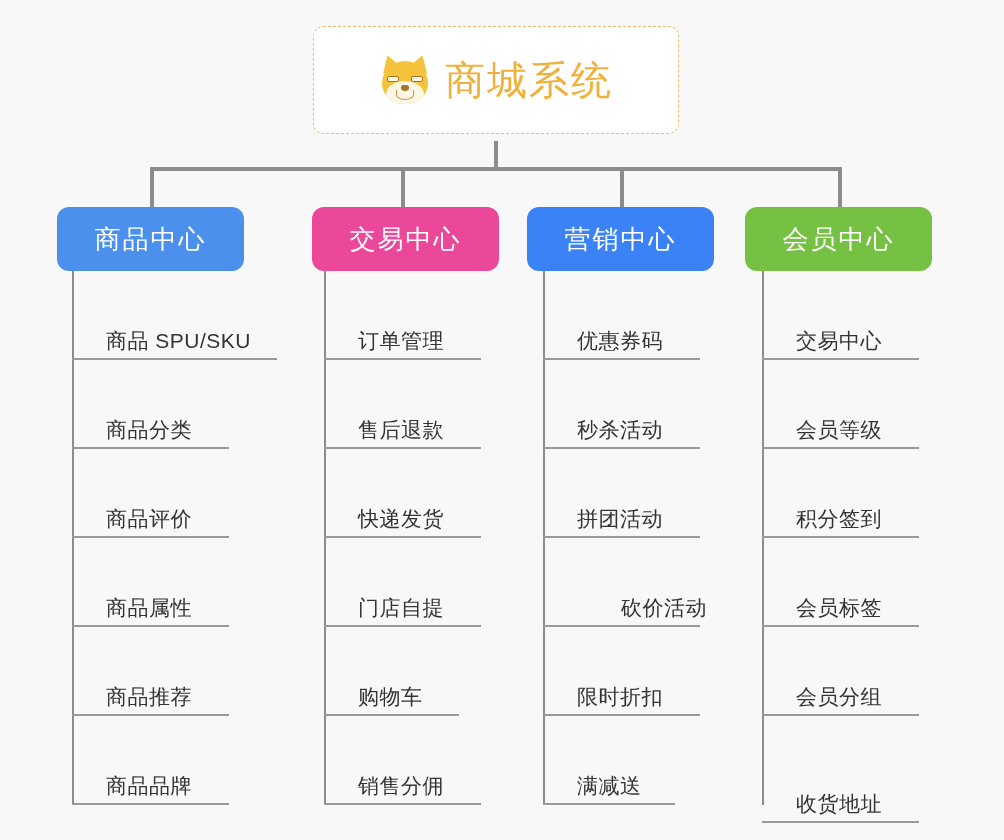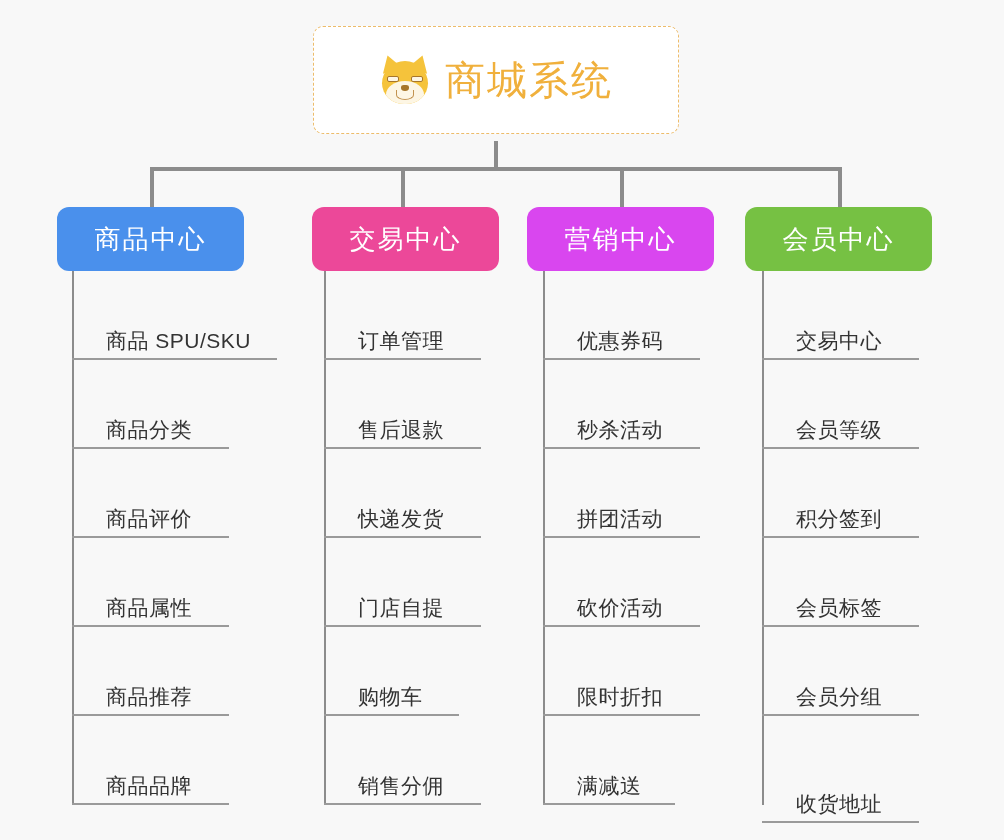--- a/index.html
+++ b/index.html
@@ -250,35 +250,35 @@
         <div class="leaf-item" style="top: 267px; width: 157px;">
           <span class="leaf-label">门店自提</span>
         </div>
         <div class="leaf-item" style="top: 356px; width: 135px;">
           <span class="leaf-label">购物车</span>
         </div>
         <div class="leaf-item" style="top: 445px; width: 157px;">
           <span class="leaf-label">销售分佣</span>
         </div>
       </div>
-      <div class="cat-box" style="left: 527px; background: #d946ef;">
+      <div class="cat-box" style="left: 527px; background: #3b82f6;">
         <span class="cat-label">营销中心</span>
       </div>
       <div class="leaf-col" style="left: 543px; height: 534px;">
         <div class="spine" style="height: 534px; background: rgb(140, 140, 140);"></div>
         <div class="leaf-item" style="top: 0px; width: 157px;">
           <span class="leaf-label">优惠券码</span>
         </div>
         <div class="leaf-item" style="top: 89px; width: 157px;">
           <span class="leaf-label">秒杀活动</span>
         </div>
         <div class="leaf-item" style="top: 178px; width: 157px;">
           <span class="leaf-label">拼团活动</span>
         </div>
-        <div class="leaf-item" style="top: 267px; width: 157px;">
+        <div class="leaf-item" style="top: 267px; width: 157px; padding-left: 44px;">
           <span class="leaf-label">砍价活动</span>
         </div>
         <div class="leaf-item" style="top: 356px; width: 157px;">
           <span class="leaf-label">限时折扣</span>
         </div>
         <div class="leaf-item" style="top: 445px; width: 132px;">
           <span class="leaf-label">满减送</span>
         </div>
       </div>
       <div class="cat-box" style="left: 745px; background: rgb(118, 193, 67);">

